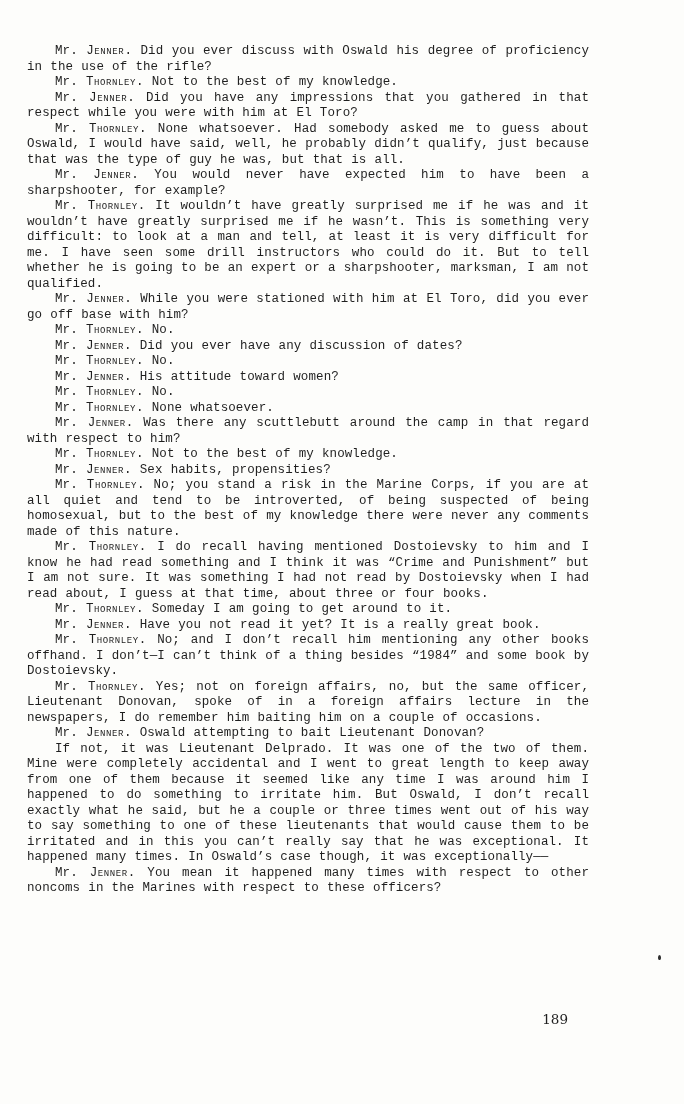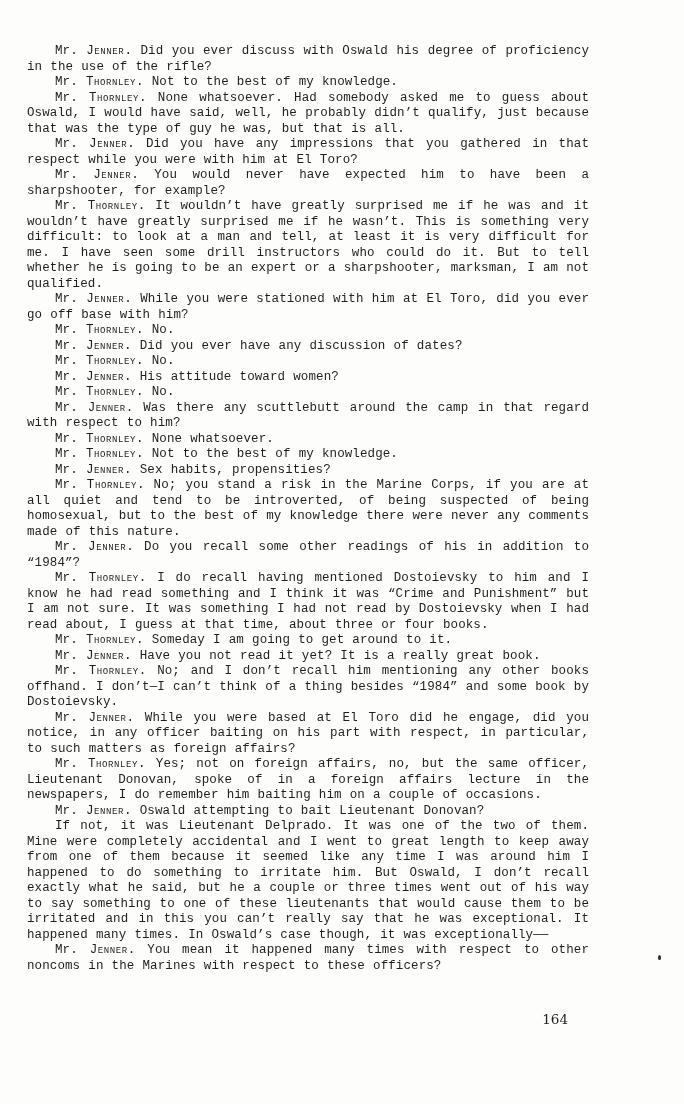--- a/index.html
+++ b/index.html
@@ -57,41 +57,39 @@
     border-radius: 50% 50% 40% 40%;
   }
 </style>
 </head>
 <body>
 
 <div class="page">
   <div class="text-block">
       <p class="para"><span class="speaker">Mr. <span class="smallcaps">Jenner</span>.</span> Did you ever discuss with Oswald his degree of proficiency in the use of the rifle?</p>
       <p class="para"><span class="speaker">Mr. <span class="smallcaps">Thornley</span>.</span> Not to the best of my knowledge.</p>
+      <p class="para"><span class="speaker">Mr. <span class="smallcaps">Jenner</span>.</span> Did you have any impressions that you gathered in that respect while you were with him at El Toro?</p>
       <p class="para"><span class="speaker">Mr. <span class="smallcaps">Thornley</span>.</span> None whatsoever. Had somebody asked me to guess about Oswald, I would have said, well, he probably didn’t qualify, just because that was the type of guy he was, but that is all.</p>
-      <p class="para"><span class="speaker">Mr. <span class="smallcaps">Jenner</span>.</span> Did you have any impressions that you gathered in that respect while you were with him at El Toro?</p>
       <p class="para"><span class="speaker">Mr. <span class="smallcaps">Jenner</span>.</span> You would never have expected him to have been a sharpshooter, for example?</p>
       <p class="para"><span class="speaker">Mr. <span class="smallcaps">Thornley</span>.</span> It wouldn’t have greatly surprised me if he was and it wouldn’t have greatly surprised me if he wasn’t. This is something very difficult: to look at a man and tell, at least it is very difficult for me. I have seen some drill instructors who could do it. But to tell whether he is going to be an expert or a sharpshooter, marksman, I am not qualified.</p>
       <p class="para"><span class="speaker">Mr. <span class="smallcaps">Jenner</span>.</span> While you were stationed with him at El Toro, did you ever go off base with him?</p>
       <p class="para"><span class="speaker">Mr. <span class="smallcaps">Thornley</span>.</span> No.</p>
       <p class="para"><span class="speaker">Mr. <span class="smallcaps">Jenner</span>.</span> Did you ever have any discussion of dates?</p>
       <p class="para"><span class="speaker">Mr. <span class="smallcaps">Thornley</span>.</span> No.</p>
       <p class="para"><span class="speaker">Mr. <span class="smallcaps">Jenner</span>.</span> His attitude toward women?</p>
       <p class="para"><span class="speaker">Mr. <span class="smallcaps">Thornley</span>.</span> No.</p>
+      <p class="para"><span class="speaker">Mr. <span class="smallcaps">Thornley</span>.</span> None whatsoever.</p>
       <p class="para"><span class="speaker">Mr. <span class="smallcaps">Jenner</span>.</span> Was there any scuttlebutt around the camp in that regard with respect to him?</p>
-      <p class="para"><span class="speaker">Mr. <span class="smallcaps">Thornley</span>.</span> None whatsoever.</p>
       <p class="para"><span class="speaker">Mr. <span class="smallcaps">Thornley</span>.</span> Not to the best of my knowledge.</p>
       <p class="para"><span class="speaker">Mr. <span class="smallcaps">Jenner</span>.</span> Sex habits, propensities?</p>
       <p class="para"><span class="speaker">Mr. <span class="smallcaps">Thornley</span>.</span> No; you stand a risk in the Marine Corps, if you are at all quiet and tend to be introverted, of being suspected of being homosexual, but to the best of my knowledge there were never any comments made of this nature.</p>
-      <p class="para"><span class="speaker">Mr. <span class="smallcaps">Jenner</span>.</span> Do you recall some other readings of his in addition to “1984”?</p>
       <p class="para"><span class="speaker">Mr. <span class="smallcaps">Thornley</span>.</span> I do recall having mentioned Dostoievsky to him and I know he had read something and I think it was “Crime and Punishment” but I am not sure. It was something I had not read by Dostoievsky when I had read about, I guess at that time, about three or four books.</p>
       <p class="para"><span class="speaker">Mr. <span class="smallcaps">Thornley</span>.</span> Someday I am going to get around to it.</p>
       <p class="para"><span class="speaker">Mr. <span class="smallcaps">Jenner</span>.</span> Have you not read it yet? It is a really great book.</p>
       <p class="para"><span class="speaker">Mr. <span class="smallcaps">Thornley</span>.</span> No; and I don’t recall him mentioning any other books offhand. I don’t—I can’t think of a thing besides “1984” and some book by Dostoievsky.</p>
-      <p class="para"><span class="speaker">Mr. <span class="smallcaps">Jenner</span>.</span> While you were based at El Toro did he engage, did you notice, in any officer baiting on his part with respect, in particular, to such matters as foreign affairs?</p>
       <p class="para"><span class="speaker">Mr. <span class="smallcaps">Thornley</span>.</span> Yes; not on foreign affairs, no, but the same officer, Lieutenant Donovan, spoke of in a foreign affairs lecture in the newspapers, I do remember him baiting him on a couple of occasions.</p>
       <p class="para"><span class="speaker">Mr. <span class="smallcaps">Jenner</span>.</span> Oswald attempting to bait Lieutenant Donovan?</p>
       <p class="para">If not, it was Lieutenant Delprado. It was one of the two of them. Mine were completely accidental and I went to great length to keep away from one of them because it seemed like any time I was around him I happened to do something to irritate him. But Oswald, I don’t recall exactly what he said, but he a couple or three times went out of his way to say something to one of these lieutenants that would cause them to be irritated and in this you can’t really say that he was exceptional. It happened many times. In Oswald’s case though, it was exceptionally——</p>
       <p class="para"><span class="speaker">Mr. <span class="smallcaps">Jenner</span>.</span> You mean it happened many times with respect to other noncoms in the Marines with respect to these officers?</p>
     </div>
-  <div class="page-number">164</div>
+  <div class="page-number">189</div>
   <div class="ink-speck"></div>
 </div>
 
 </body></html>

